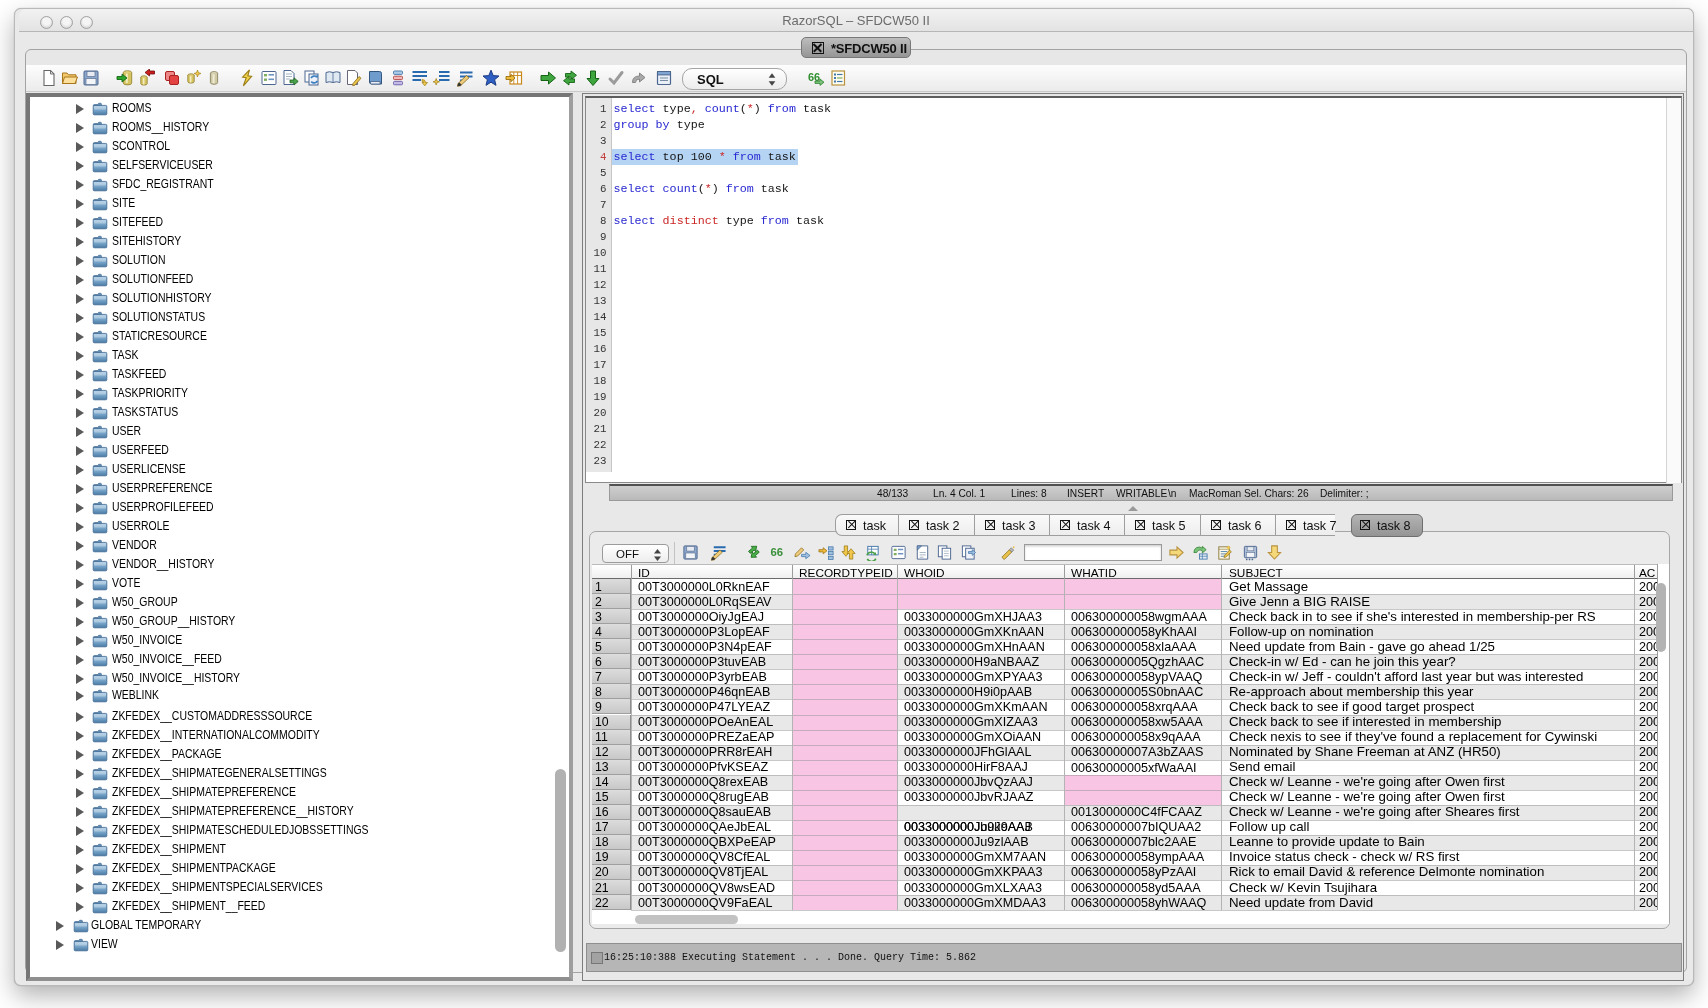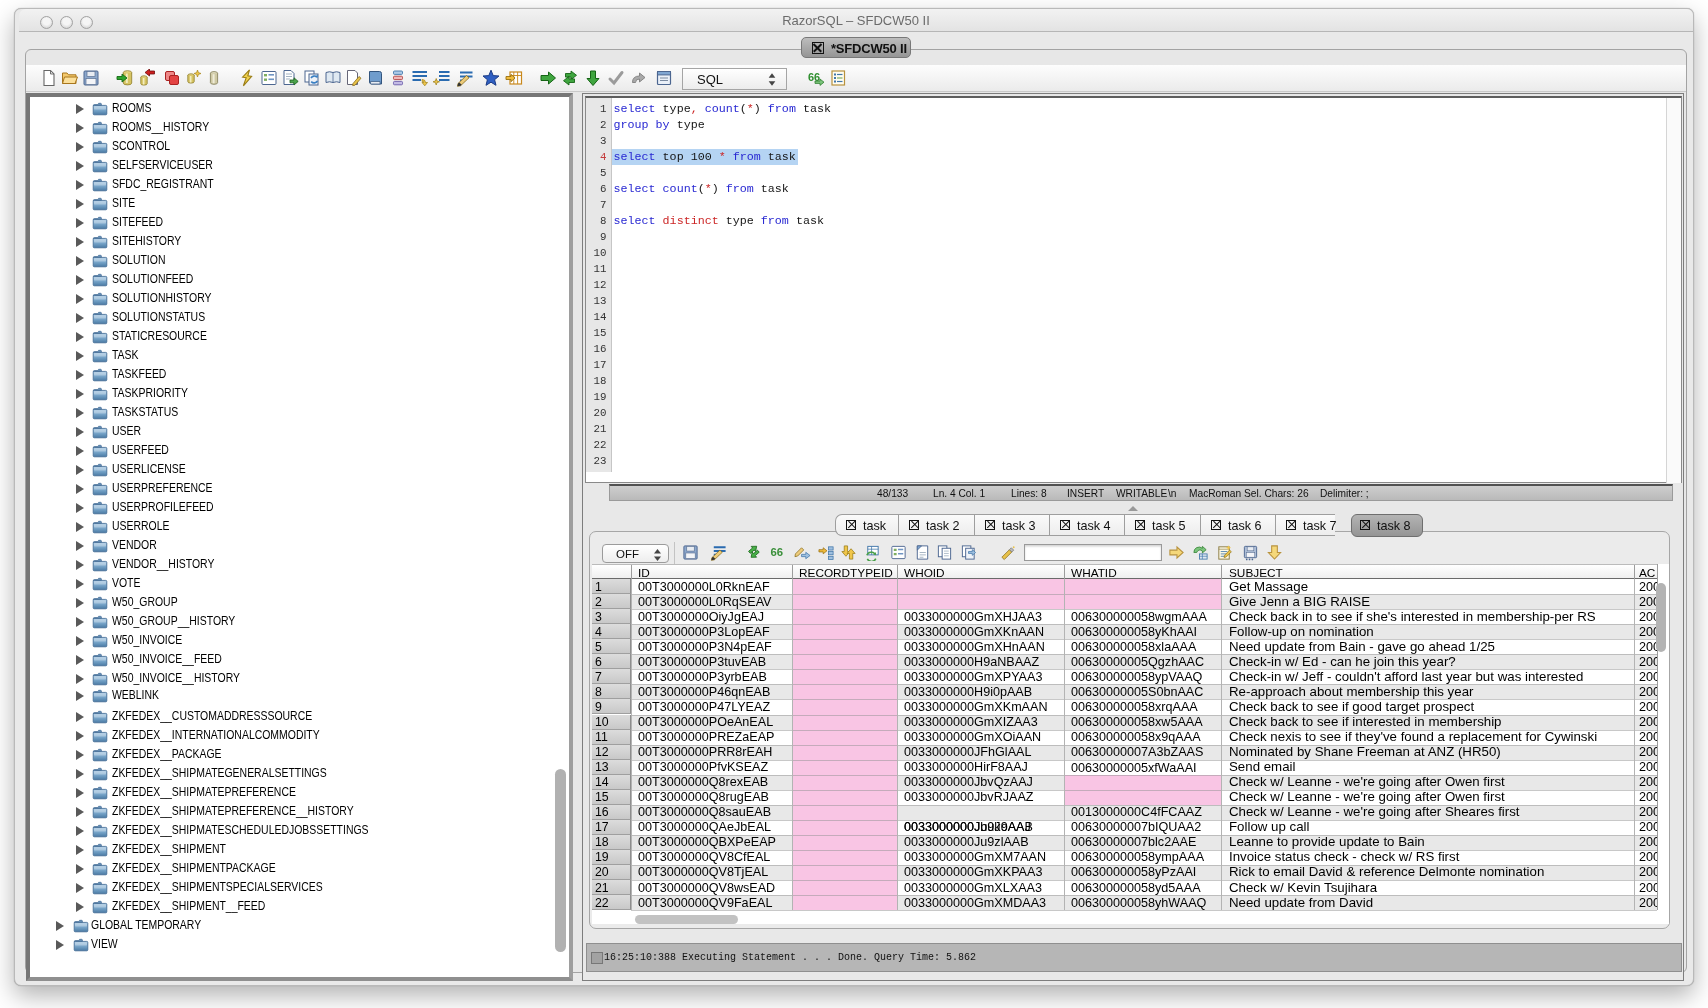--- a/index.html
+++ b/index.html
@@ -25,21 +25,21 @@
  border:1.4px solid #111;background:transparent;}
 #doctab .xb:before,#doctab .xb:after{content:"";position:absolute;left:-1px;top:4px;
  width:11px;height:1.6px;background:#111;}
 #doctab .xb:before{transform:rotate(45deg)}
 #doctab .xb:after{transform:rotate(-45deg)}
 #doctab .lbl{position:absolute;left:29px;top:3px;font-weight:bold;letter-spacing:-0.2px;}
 #toolbar{position:absolute;left:11px;top:56px;width:1660px;height:27px;
  background:linear-gradient(#fdfdfd,#ebebeb);border-bottom:1px solid #c9c9c9;}
 .ic{position:absolute;width:18px;height:18px}
 #sqlcombo{position:absolute;left:667px;top:59px;width:105px;height:21.5px;
- background:linear-gradient(#fff,#ececec);border:1.5px solid #a5a5a5;border-radius:0;}
+ background:linear-gradient(#fff,#ececec);border:1.5px solid #a5a5a5;border-radius:10px;font-weight:bold;}
 #sqlcombo .t{position:absolute;left:14px;top:2.5px;font-size:13px;color:#111}
 #leftpanel{position:absolute;left:11px;top:84px;width:547px;height:888px;
  background:#fff;border:4px solid #7a7a7a;border-color:#767676 #9e9e9e #8f8f8f #767676;}
 #tree{position:absolute;left:0;top:0;right:0;bottom:0;overflow:hidden;background:#fff}
 .trow{position:absolute;height:19px;left:0;width:540px;font-size:12.6px;color:#000;}
 .tri{position:absolute;top:4.5px;width:0;height:0;border-left:8px solid #595959;
  border-top:5px solid transparent;border-bottom:5px solid transparent;}
 .tl2{position:absolute;top:2px;display:inline-block;transform:scaleX(.83);transform-origin:0 50%;white-space:pre;}
 #treethumb{position:absolute;left:525px;top:672px;width:11px;height:183px;
  border-radius:6px;background:#b1b1b1;}

